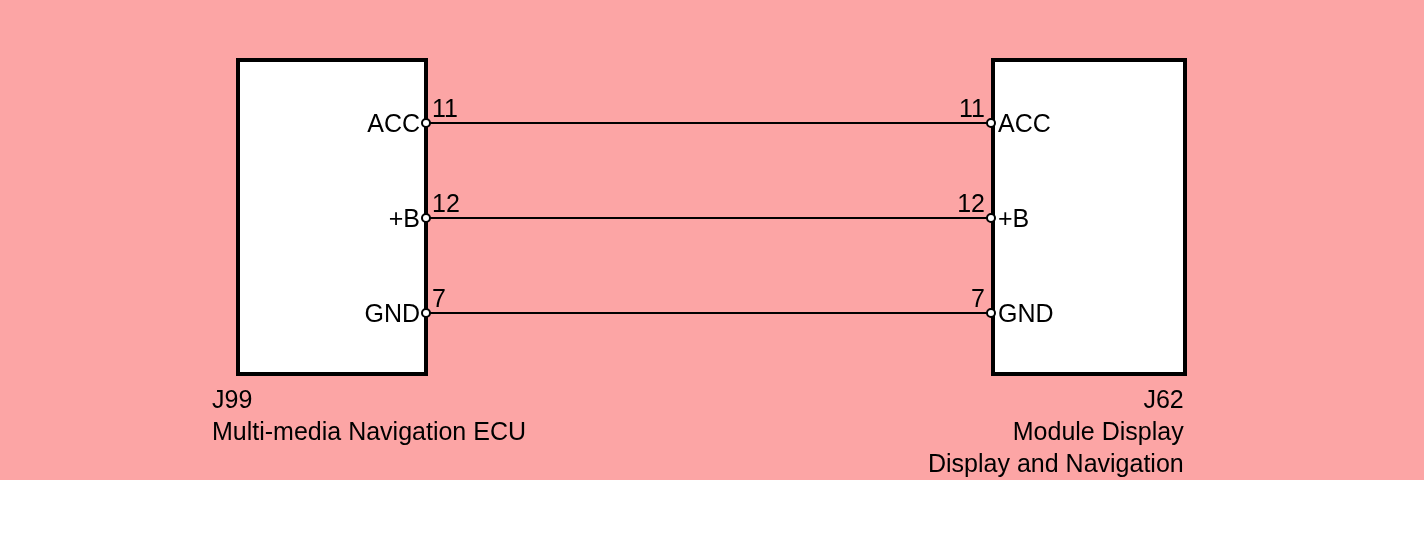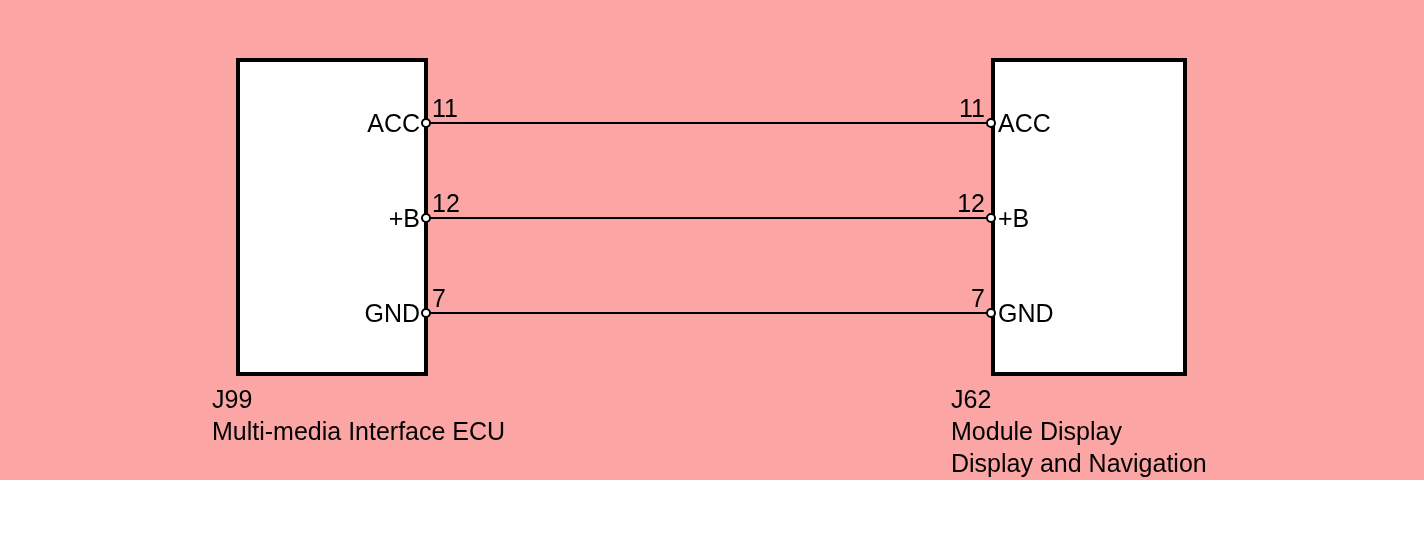--- a/index.html
+++ b/index.html
@@ -100,21 +100,21 @@
   #sig-right-plusb { top: 206px; }
   #sig-right-gnd   { top: 301px; }
 
   .caption {
     position: absolute;
     font-size: 25px;
     line-height: 32px;
     white-space: nowrap;
   }
   #caption-left  { left: 212px; top: 383px; }
-  #caption-right { left: 951px; top: 383px; }
+  #caption-right { left: 928px; top: 383px; text-align: right; }
   .caption-line { display: block; }
 </style>
 </head>
 <body>
 
 <div id="diagram-canvas">
 
   <div id="module-box-left" class="module-box"></div>
 
   <div id="module-box-right" class="module-box"></div>
@@ -142,21 +142,21 @@
   <div id="num-right-acc" class="pin-label num-right">11</div>
   <div id="num-right-plusb" class="pin-label num-right">12</div>
   <div id="num-right-gnd" class="pin-label num-right">7</div>
 
   <div id="sig-right-acc" class="pin-label sig-right">ACC</div>
   <div id="sig-right-plusb" class="pin-label sig-right">+B</div>
   <div id="sig-right-gnd" class="pin-label sig-right">GND</div>
 
   <div id="caption-left" class="caption">
     <span class="caption-line">J99</span>
-    <span class="caption-line">Multi-media Interface ECU</span>
+    <span class="caption-line">Multi-media Navigation ECU</span>
   </div>
 
   <div id="caption-right" class="caption">
     <span class="caption-line">J62</span>
     <span class="caption-line">Module Display</span>
     <span class="caption-line">Display and Navigation</span>
   </div>
 
 </div>
 

